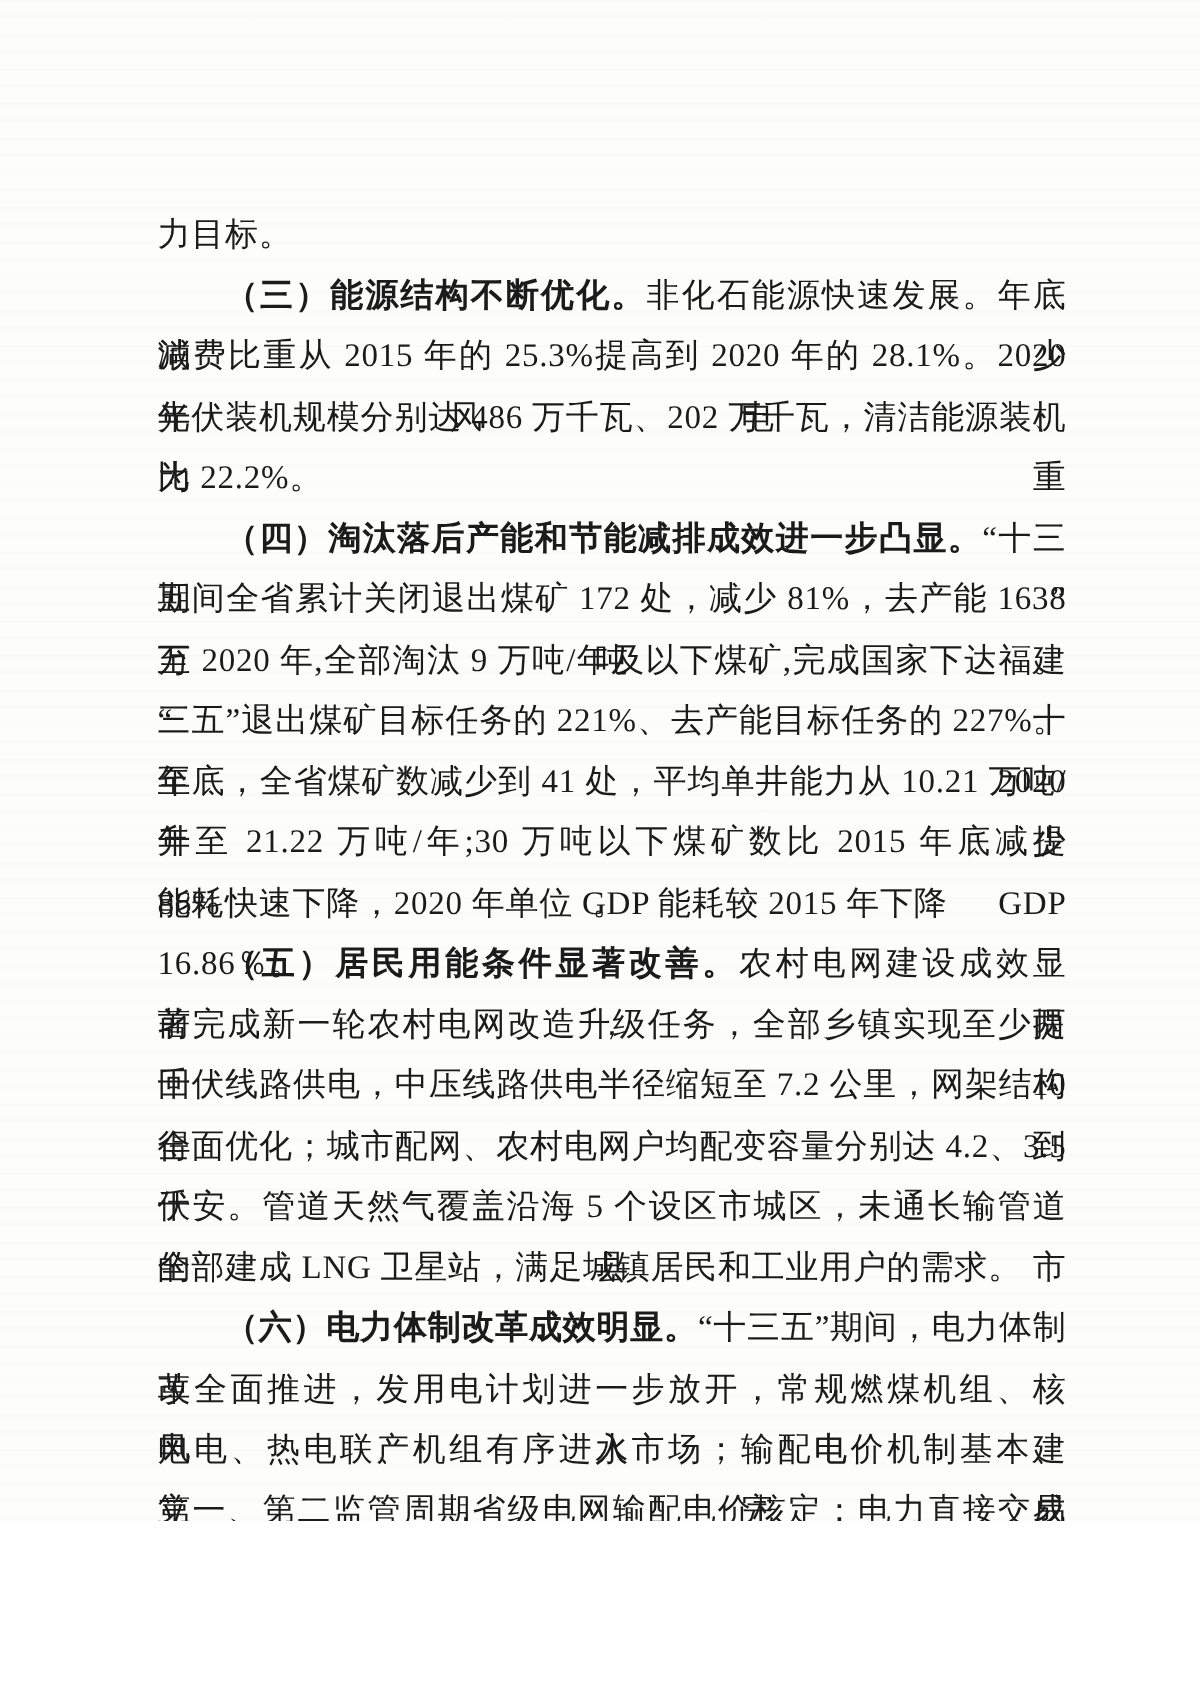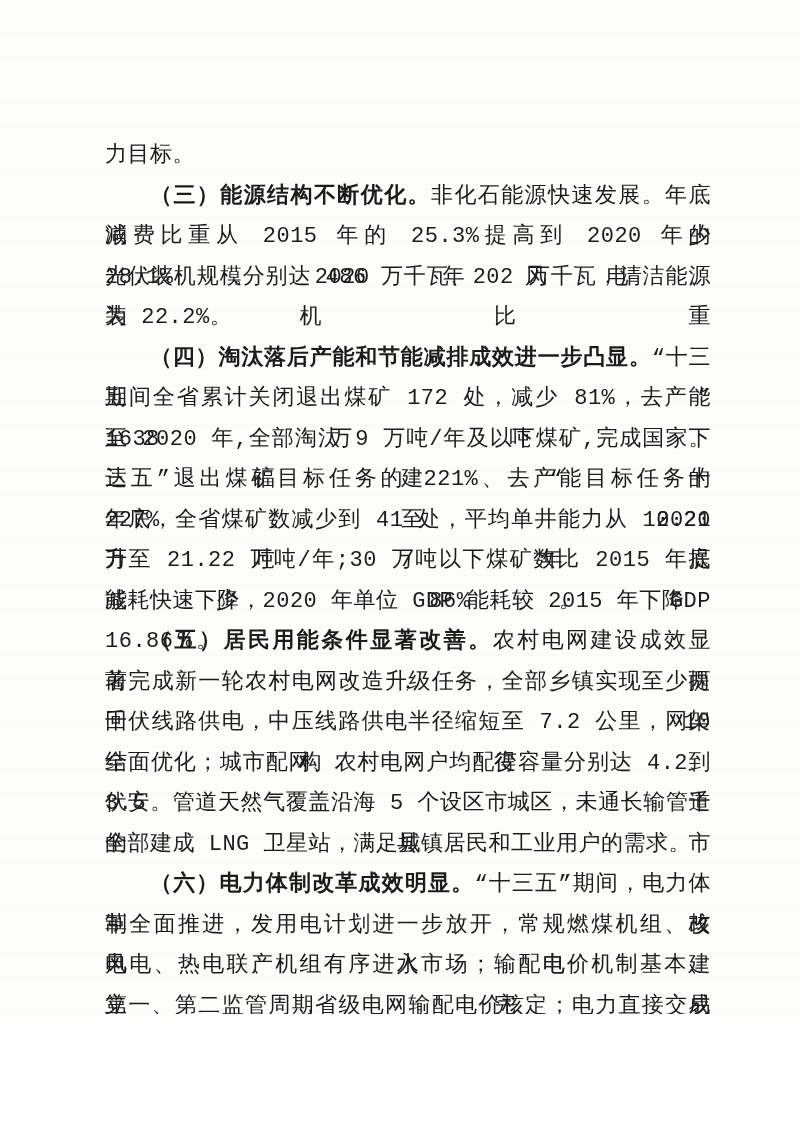--- a/index.html
+++ b/index.html
@@ -5,21 +5,21 @@
   html, body {
     margin: 0;
     padding: 0;
     background: #ffffff;
   }
   .page {
     position: relative;
     width: 800px;
     height: 1014px;
     background: #fdfdfc;
-    font-family: Liberation Mono, monospace;
+    font-family: Liberation Serif, serif;
     color: #1b1b1b;
     overflow: hidden;
   }
   
   .page::before {
     content: "";
     position: absolute;
     inset: 0;
     background:
       repeating-linear-gradient(

